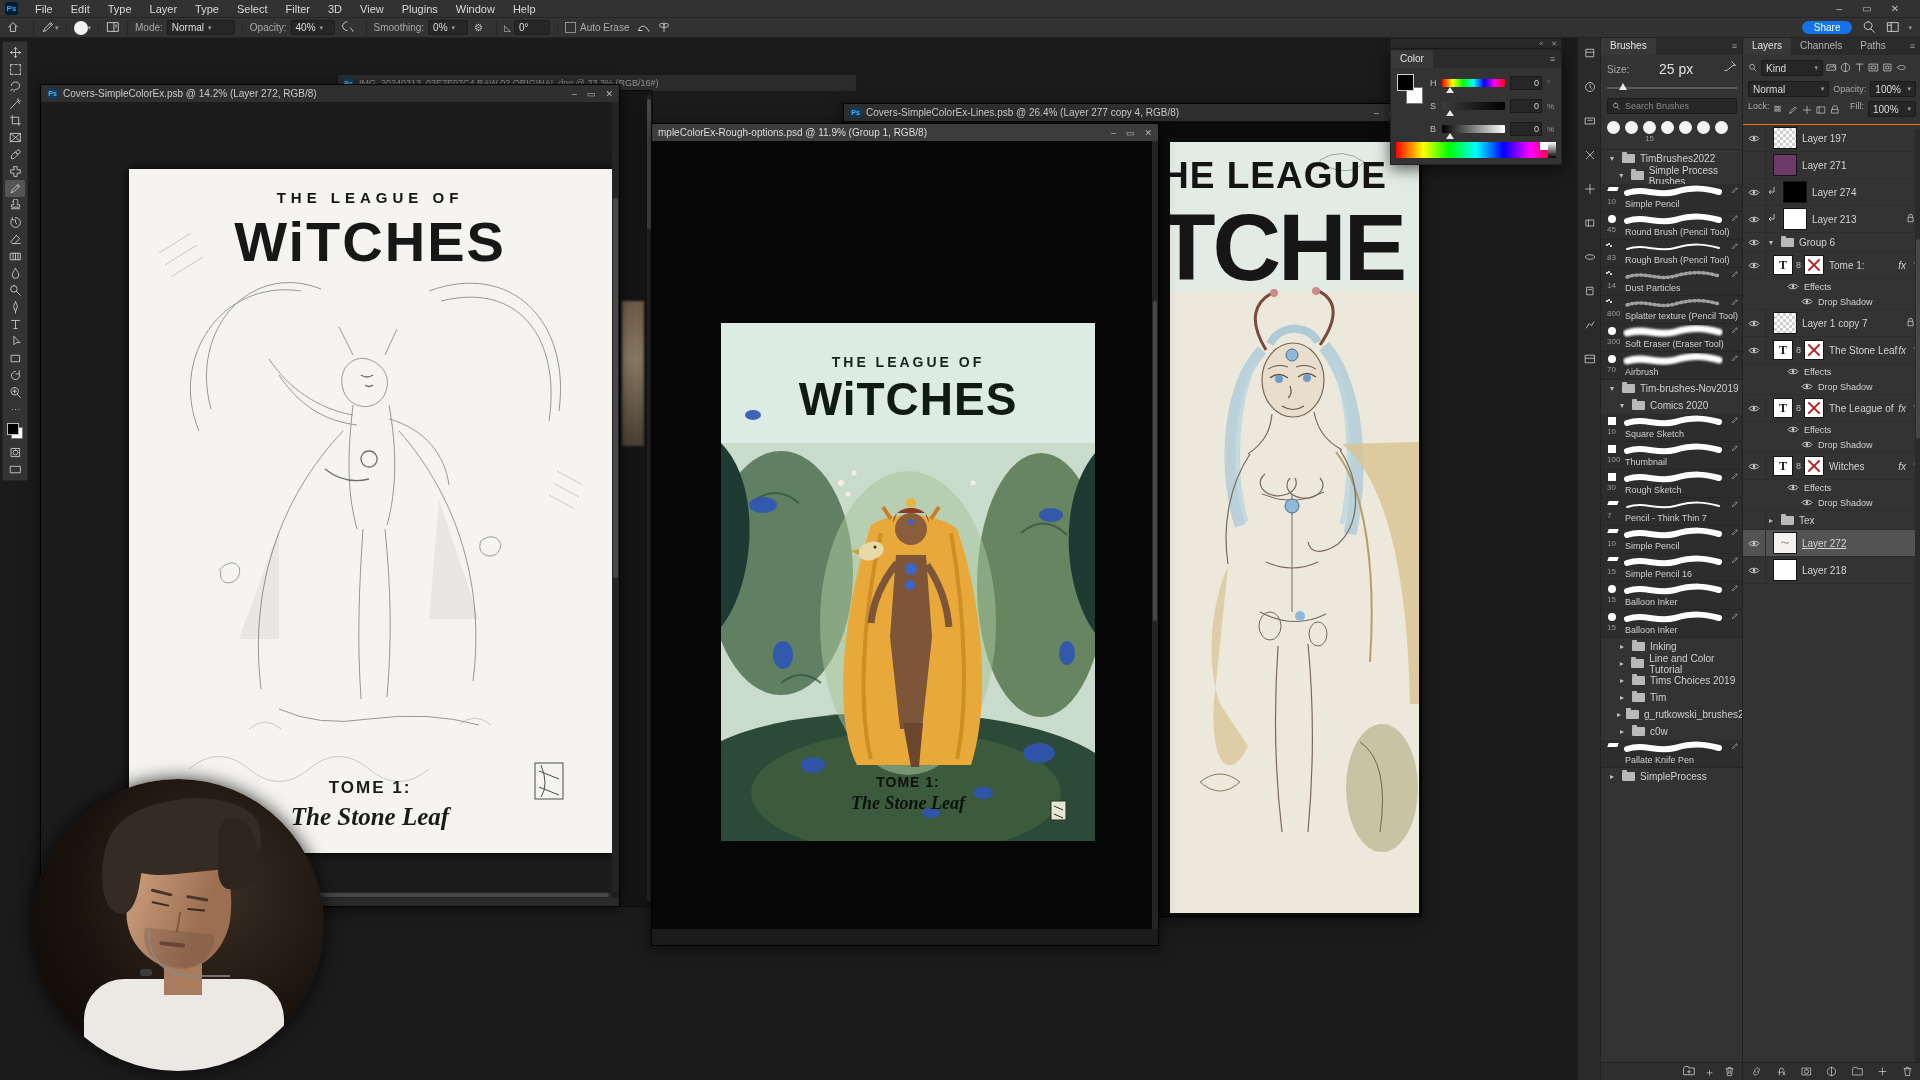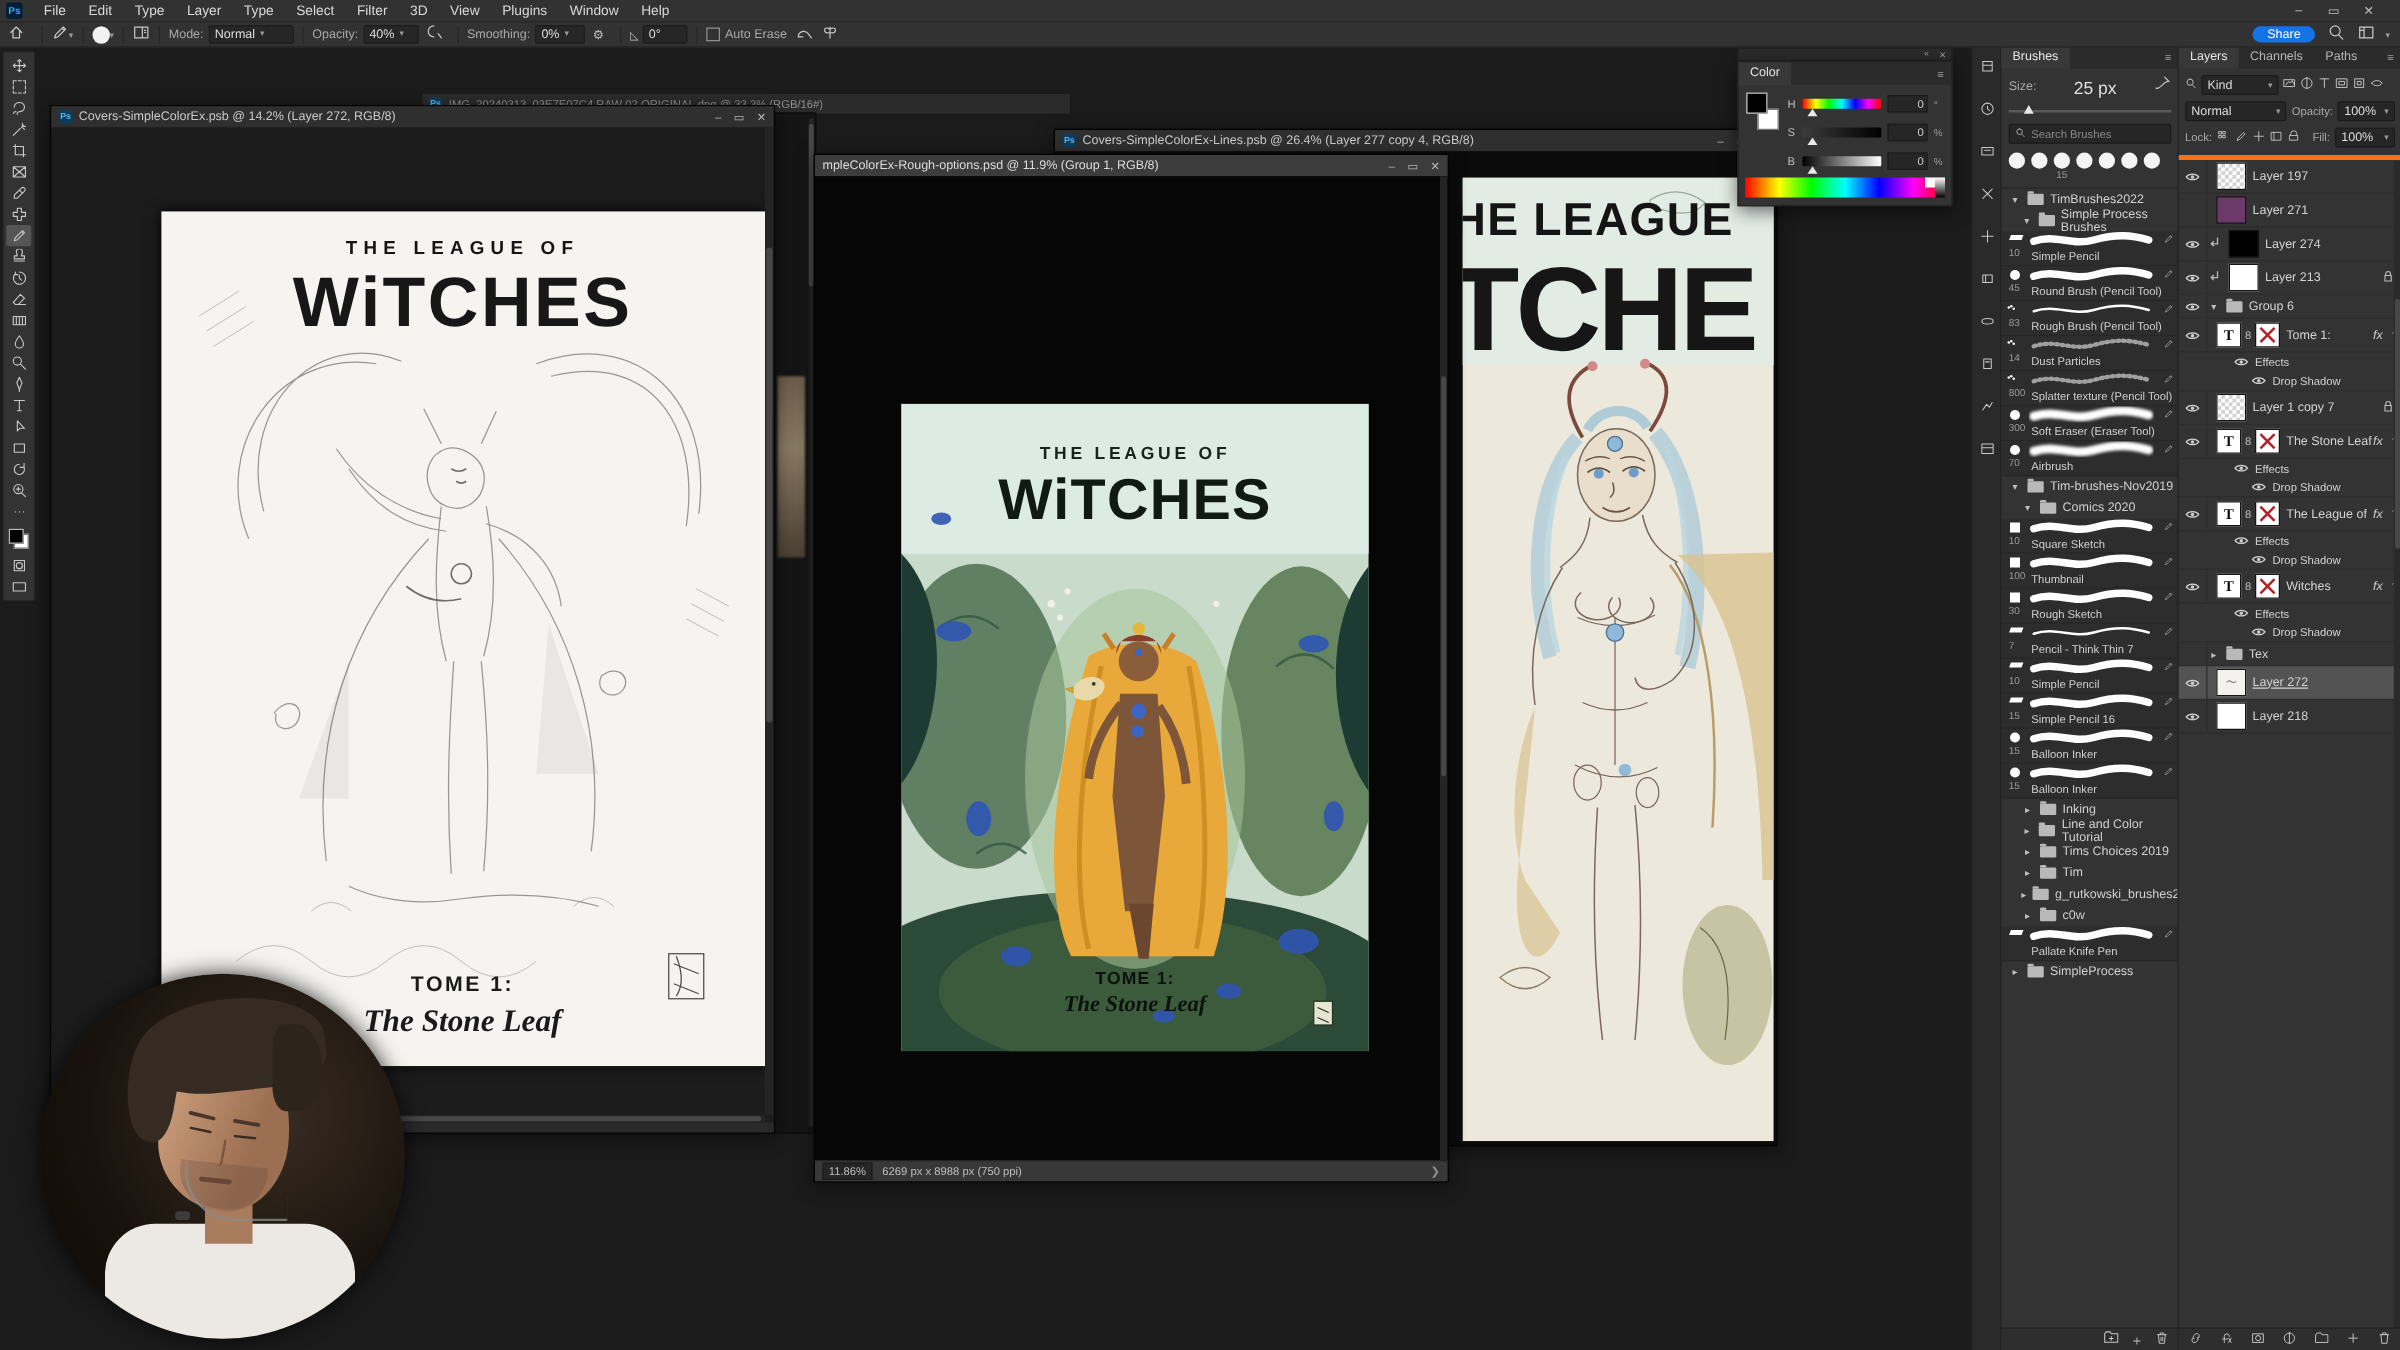--- a/index.html
+++ b/index.html
@@ -442,25 +442,20 @@
       <text x="187" y="92" text-anchor="middle" font-size="46" font-weight="900" letter-spacing="1" fill="#101a14">WiTCHES</text>
       <text x="187" y="464" text-anchor="middle" font-size="14" font-weight="900" letter-spacing="1" fill="#0b120c">TOME 1:</text>
       <text x="187" y="486" text-anchor="middle" font-size="18" font-weight="700" font-style="italic" fill="#0b120c" font-family="Liberation Serif, serif">The Stone Leaf</text>
       <rect x="330" y="478" width="15" height="19" fill="#e8e4d4" stroke="#24341f"></rect>
       <path d="M333 483 l 9 4 m -9 4 l 9 4" stroke="#24341f" fill="none"></path>
     </svg>
     <div class="abs scroll-v" style="right:0;top:0;bottom:0;width:6px">
       <div class="thumbbar" style="position:absolute;left:1px;top:160px;width:4px;height:320px"></div>
     </div>
   </div>
-  <div class="statusbar">
-    <span class="zoombox">11.86%</span>
-    <span>6269 px x 8988 px (750 ppi)</span>
-    <span style="margin-left:auto;color:#8f8f8f">❯</span>
-  </div>
 </div>
 
 <div class="abs docwin" style="left:40px;top:84px;width:578px;height:821px;z-index:4">
   <div class="doctitle">
     <span class="docico">Ps</span>
     <span>Covers-SimpleColorEx.psb @ 14.2% (Layer 272, RGB/8)</span>
     <span class="dcc">
       <span>–</span>
       <span>▭</span>
       <span>✕</span>
@@ -904,21 +899,21 @@
     <span class="field" style="width:76px">
       <span>Normal</span>
         <span class="chev">▾</span>
       </span>
     <span class="lbl" style="font-size:9px">Opacity:</span>
     <span class="field" style="width:38px">
       <span>100%</span>
         <span class="chev">▾</span>
       </span>
   </div>
-  <div style="display:flex;align-items:center;gap:4px;padding:0 5px 5px 5px;border-bottom:4px solid #f97316">
+  <div style="display:flex;align-items:flex-start;gap:4px;padding:0 5px 5px 5px;border-bottom:1px solid #f97316">
     <span class="lbl" style="font-size:9px">Lock:</span>
     <span id="l-lockicons" style="display:flex;gap:4px">
         <span><svg width="10" height="10" viewBox="0 0 16 16">
             <path d="M2 2h3v3H2zM7 2h3v3H7zM2 7h3v3H2zM7 7h3v3H7z" fill="none" stroke="#c9c9c9" stroke-width="1.1" stroke-linecap="round" stroke-linejoin="round"></path>
           </svg></span>
         <span><svg width="10" height="10" viewBox="0 0 16 16">
             <path d="M3 13l1-3 7-7 2 2-7 7-3 1z" fill="none" stroke="#c9c9c9" stroke-width="1.1" stroke-linecap="round" stroke-linejoin="round"></path>
           </svg></span>
         <span><svg width="10" height="10" viewBox="0 0 16 16">
             <path d="M8 2v12M2 8h12" fill="none" stroke="#c9c9c9" stroke-width="1.1" stroke-linecap="round" stroke-linejoin="round"></path>

